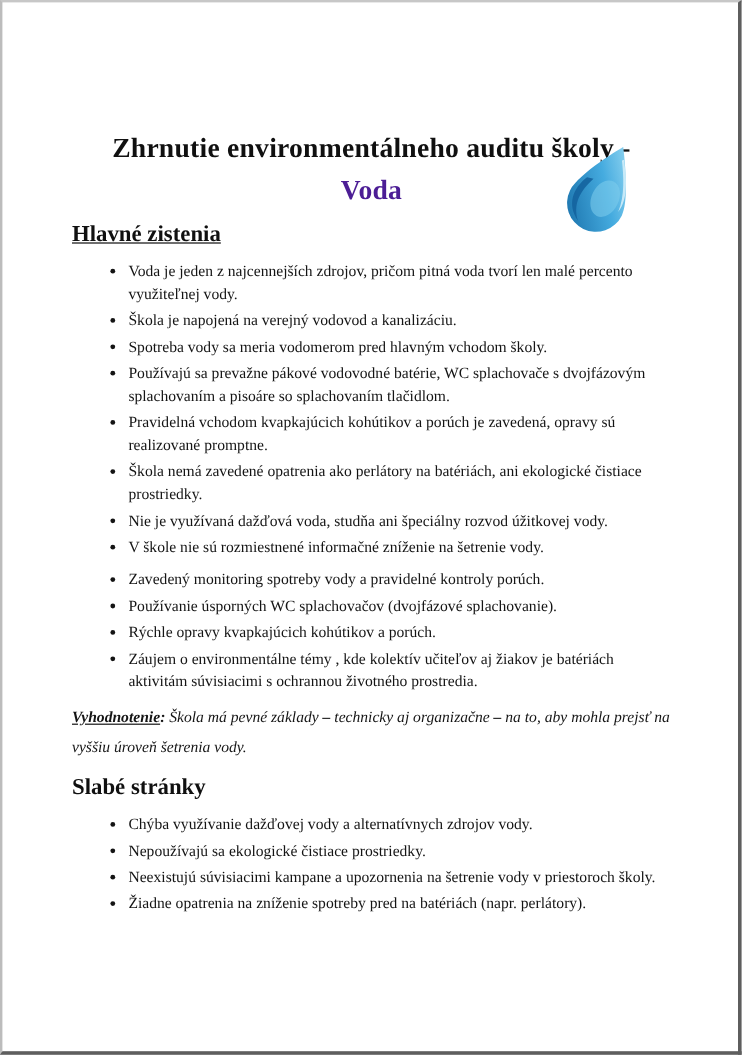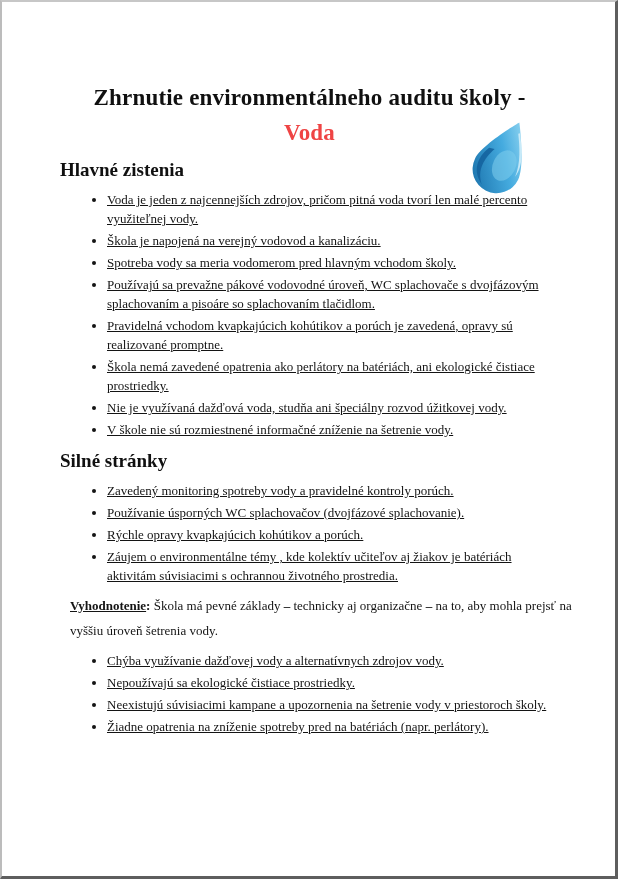--- a/index.html
+++ b/index.html
@@ -14,99 +14,99 @@
     position: absolute; left: 0; top: 0;
     width: 618px; height: 879px;
     box-sizing: border-box;
     background: #ffffff;
     border-top: 2px solid #c7c7c7;
     border-left: 2px solid #bcbcbc;
     border-right: 3px solid #5e5e5e;
     border-bottom: 3px solid #5e5e5e;
     overflow: hidden;
   }
-  .content { padding: 78px 56px 0 58px; }
+  .content { padding: 104px 56px 0 58px; }
 
   h1.doc-title {
     margin: 0; text-align: center;
     font-size: 23px; font-weight: bold;
     line-height: 35px; color: #101010;
     letter-spacing: 0.2px;
   }
   .title-accent { font-weight: bold; }
 
   h2.section-heading {
     margin: 10px 0 0 0;
     font-size: 19px; font-weight: bold;
     line-height: 24px; color: #101010;
   }
-  h2.first { margin-top: 8px; }
+  h2.first { margin-top: 8px; text-decoration: underline; }
 
   ul.bullet-list {
     margin: 8px 0 0 0;
     padding-left: 47px;
     width: 497px;
     box-sizing: border-box;
     list-style-type: disc;
-    text-decoration: underline;
   }
   ul.bullet-list li {
     font-size: 13px;
     line-height: 19px;
     margin-bottom: 3px;
     color: #141414;
   }
 
   p.evaluation {
-    margin: 8px 0 0 10px;
+    margin: 8px 0 0 0;
     width: 505px;
     font-size: 13px;
     line-height: 25px;
     color: #141414;
+    font-style: italic;
   }
   .eval-label { font-weight: bold; text-decoration: underline; }
   .eval-colon { font-weight: bold; }
   .bold-dash  { font-weight: bold; }
 
   .drop-icon {
     position: absolute;
     left: 464px; top: 114px;
     width: 74px; height: 80px;
   }
 </style>
 </head>
 <body>
 
 <div class="page">
   <div class="content">
 
-    <h1 class="doc-title"><span>Zhrnutie environmentálneho auditu školy -</span><br><span class="title-accent" style="color:#ef4444">Voda</span></h1>
+    <h1 class="doc-title"><span>Zhrnutie environmentálneho auditu školy -</span><br><span class="title-accent" style="color:#4c1d95">Voda</span></h1>
 
     <h2 class="section-heading first">Hlavné zistenia</h2>
     <ul class="bullet-list">
       <li>Voda je jeden z najcennejších zdrojov, pričom pitná voda tvorí len malé percento využiteľnej vody.</li>
       <li>Škola je napojená na verejný vodovod a kanalizáciu.</li>
       <li>Spotreba vody sa meria vodomerom pred hlavným vchodom školy.</li>
-      <li>Používajú sa prevažne pákové vodovodné úroveň, WC splachovače s dvojfázovým splachovaním a pisoáre so splachovaním tlačidlom.</li>
+      <li>Používajú sa prevažne pákové vodovodné batérie, WC splachovače s dvojfázovým splachovaním a pisoáre so splachovaním tlačidlom.</li>
       <li>Pravidelná vchodom kvapkajúcich kohútikov a porúch je zavedená, opravy sú realizované promptne.</li>
       <li>Škola nemá zavedené opatrenia ako perlátory na batériách, ani ekologické čistiace prostriedky.</li>
       <li>Nie je využívaná dažďová voda, studňa ani špeciálny rozvod úžitkovej vody.</li>
       <li>V škole nie sú rozmiestnené informačné zníženie na šetrenie vody.</li>
     </ul>
 
-    <h2 class="section-heading">Silné stránky</h2>
     <ul class="bullet-list">
       <li>Zavedený monitoring spotreby vody a pravidelné kontroly porúch.</li>
       <li>Používanie úsporných WC splachovačov (dvojfázové splachovanie).</li>
       <li>Rýchle opravy kvapkajúcich kohútikov a porúch.</li>
       <li>Záujem o environmentálne témy , kde kolektív učiteľov aj žiakov je batériách aktivitám súvisiacimi s ochrannou životného prostredia.</li>
     </ul>
 
     <p class="evaluation"><span class="eval-label">Vyhodnotenie</span><span class="eval-colon">:</span><span> Škola má pevné základy </span><span class="bold-dash">–</span><span> technicky aj organizačne </span><span class="bold-dash">–</span><span> na to, aby mohla prejsť na vyššiu úroveň šetrenia vody.</span></p>
 
+    <h2 class="section-heading">Slabé stránky</h2>
     <ul class="bullet-list">
       <li>Chýba využívanie dažďovej vody a alternatívnych zdrojov vody.</li>
       <li>Nepoužívajú sa ekologické čistiace prostriedky.</li>
       <li>Neexistujú súvisiacimi kampane a upozornenia na šetrenie vody v priestoroch školy.</li>
       <li>Žiadne opatrenia na zníženie spotreby pred na batériách (napr. perlátory).</li>
     </ul>
 
   </div>
 
   <svg class="drop-icon" viewBox="0 0 100 120" aria-hidden="true">

